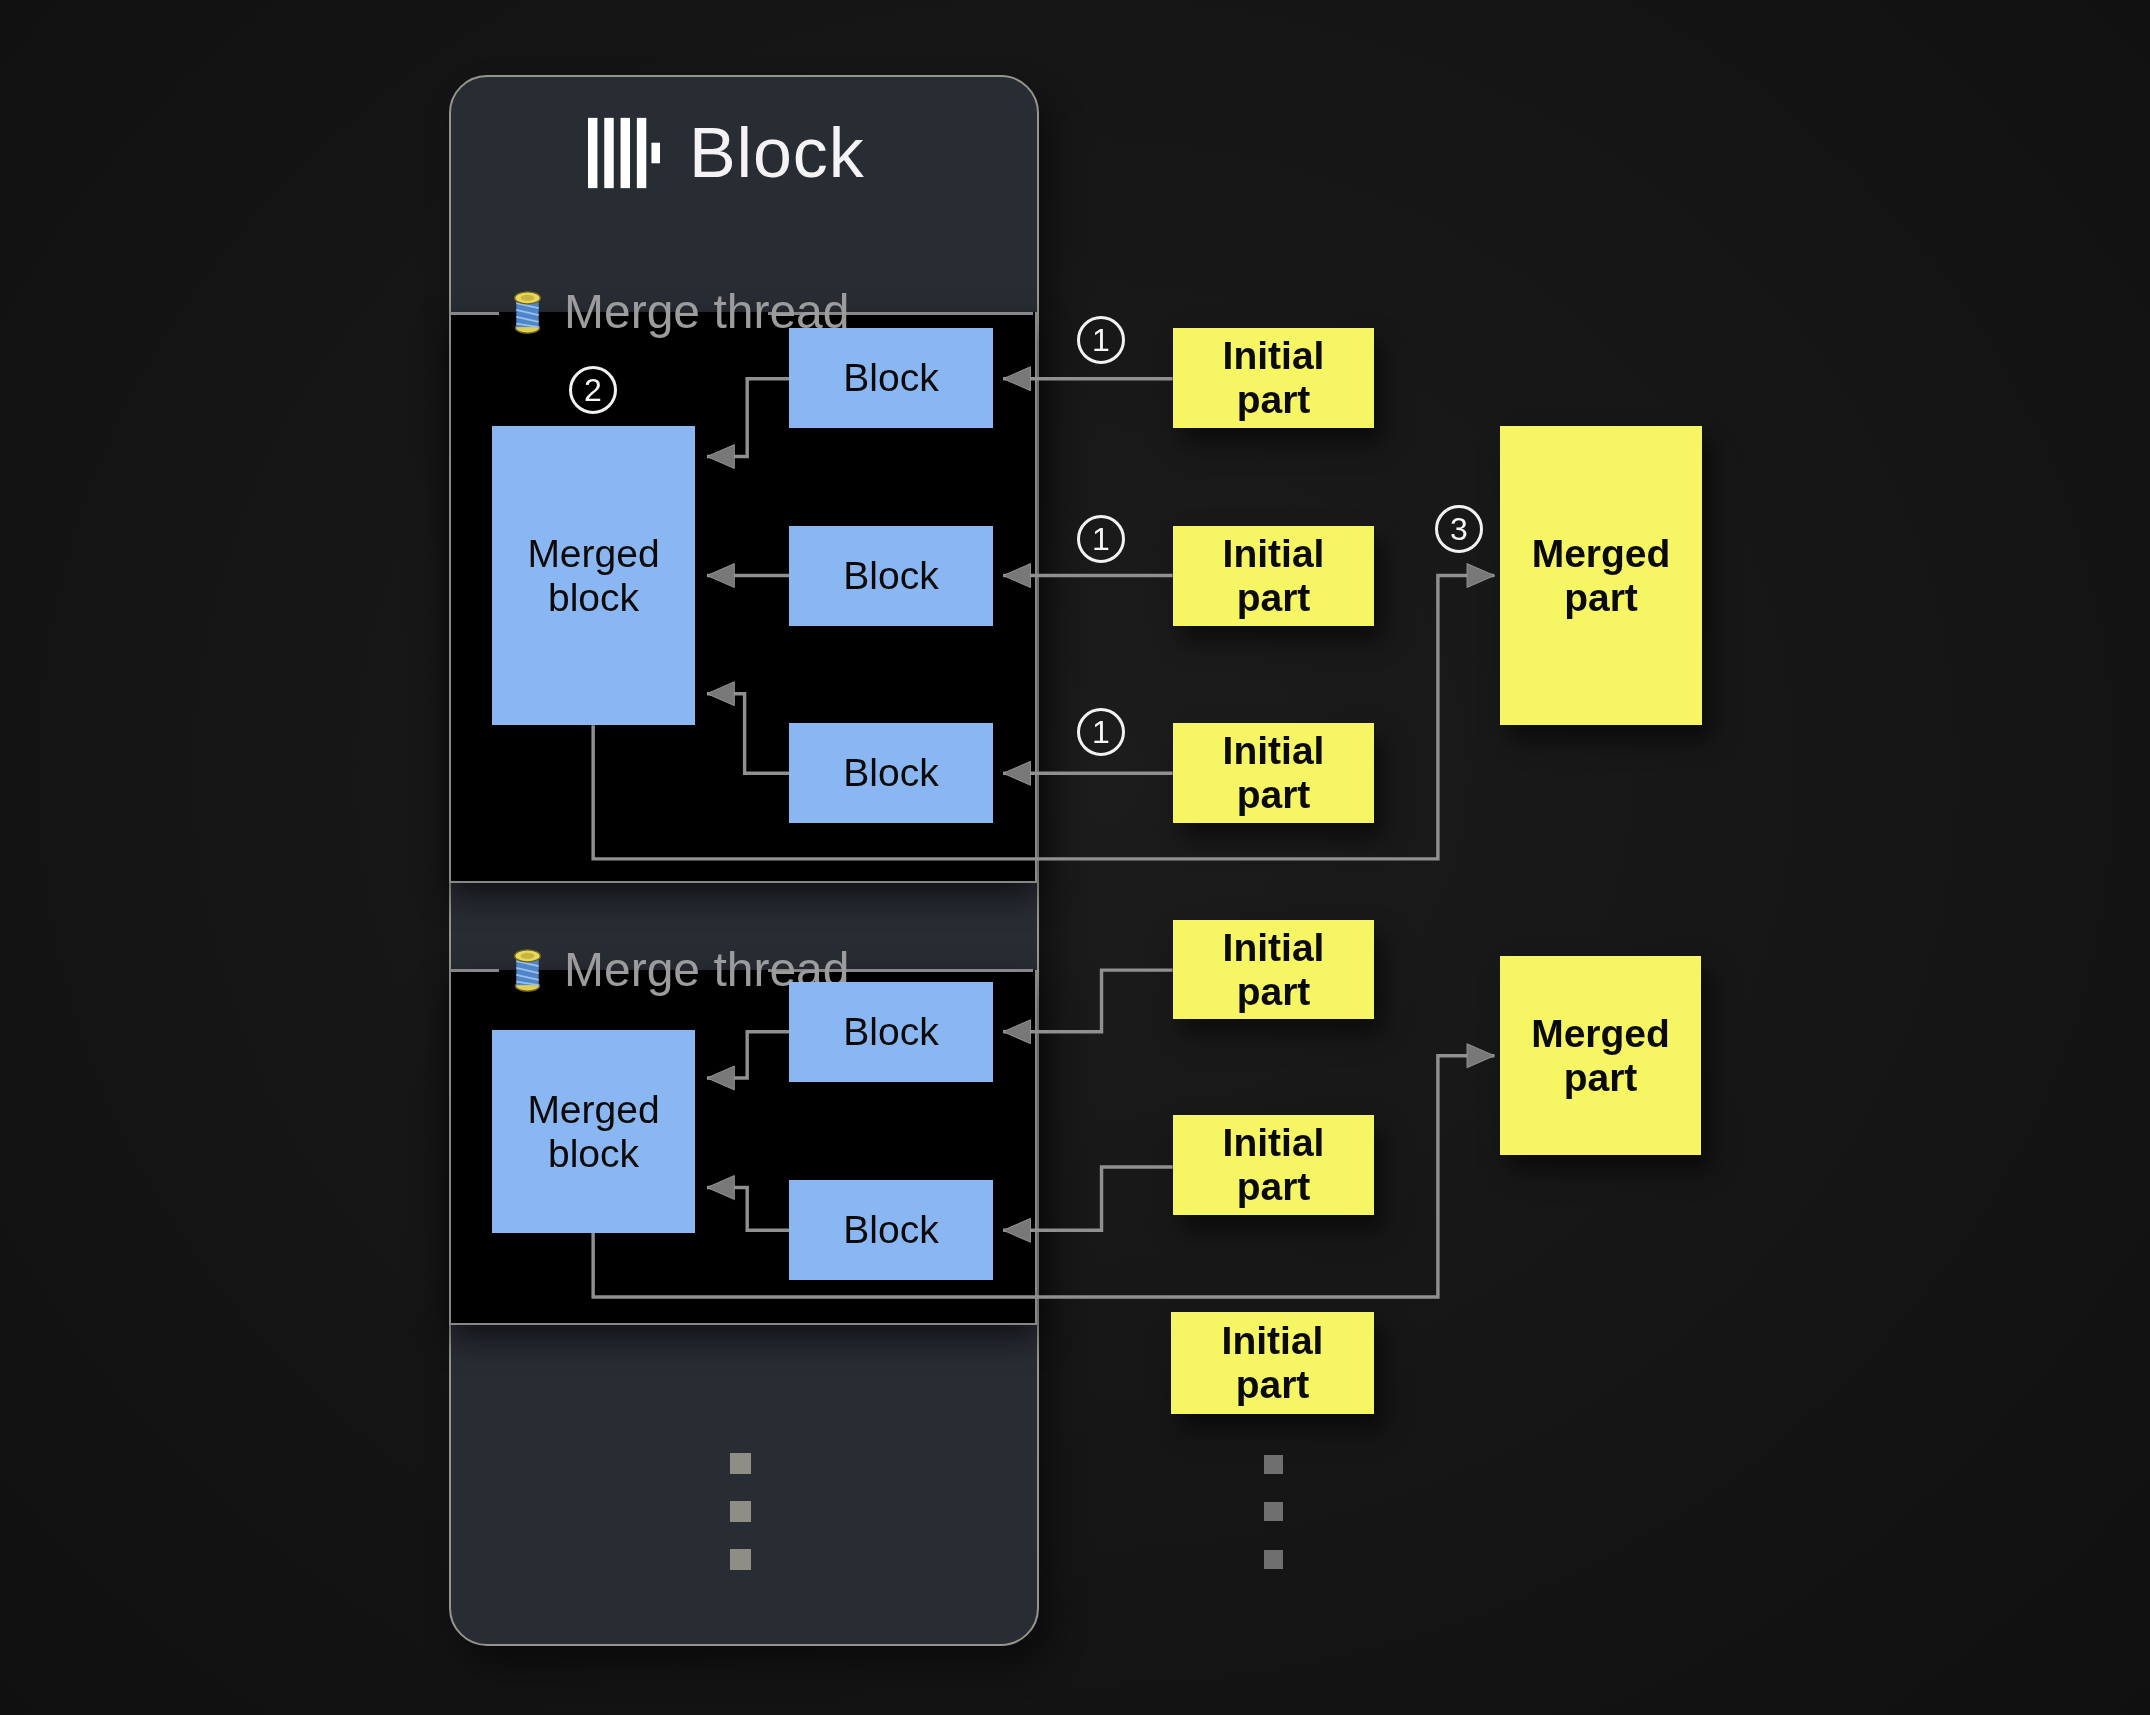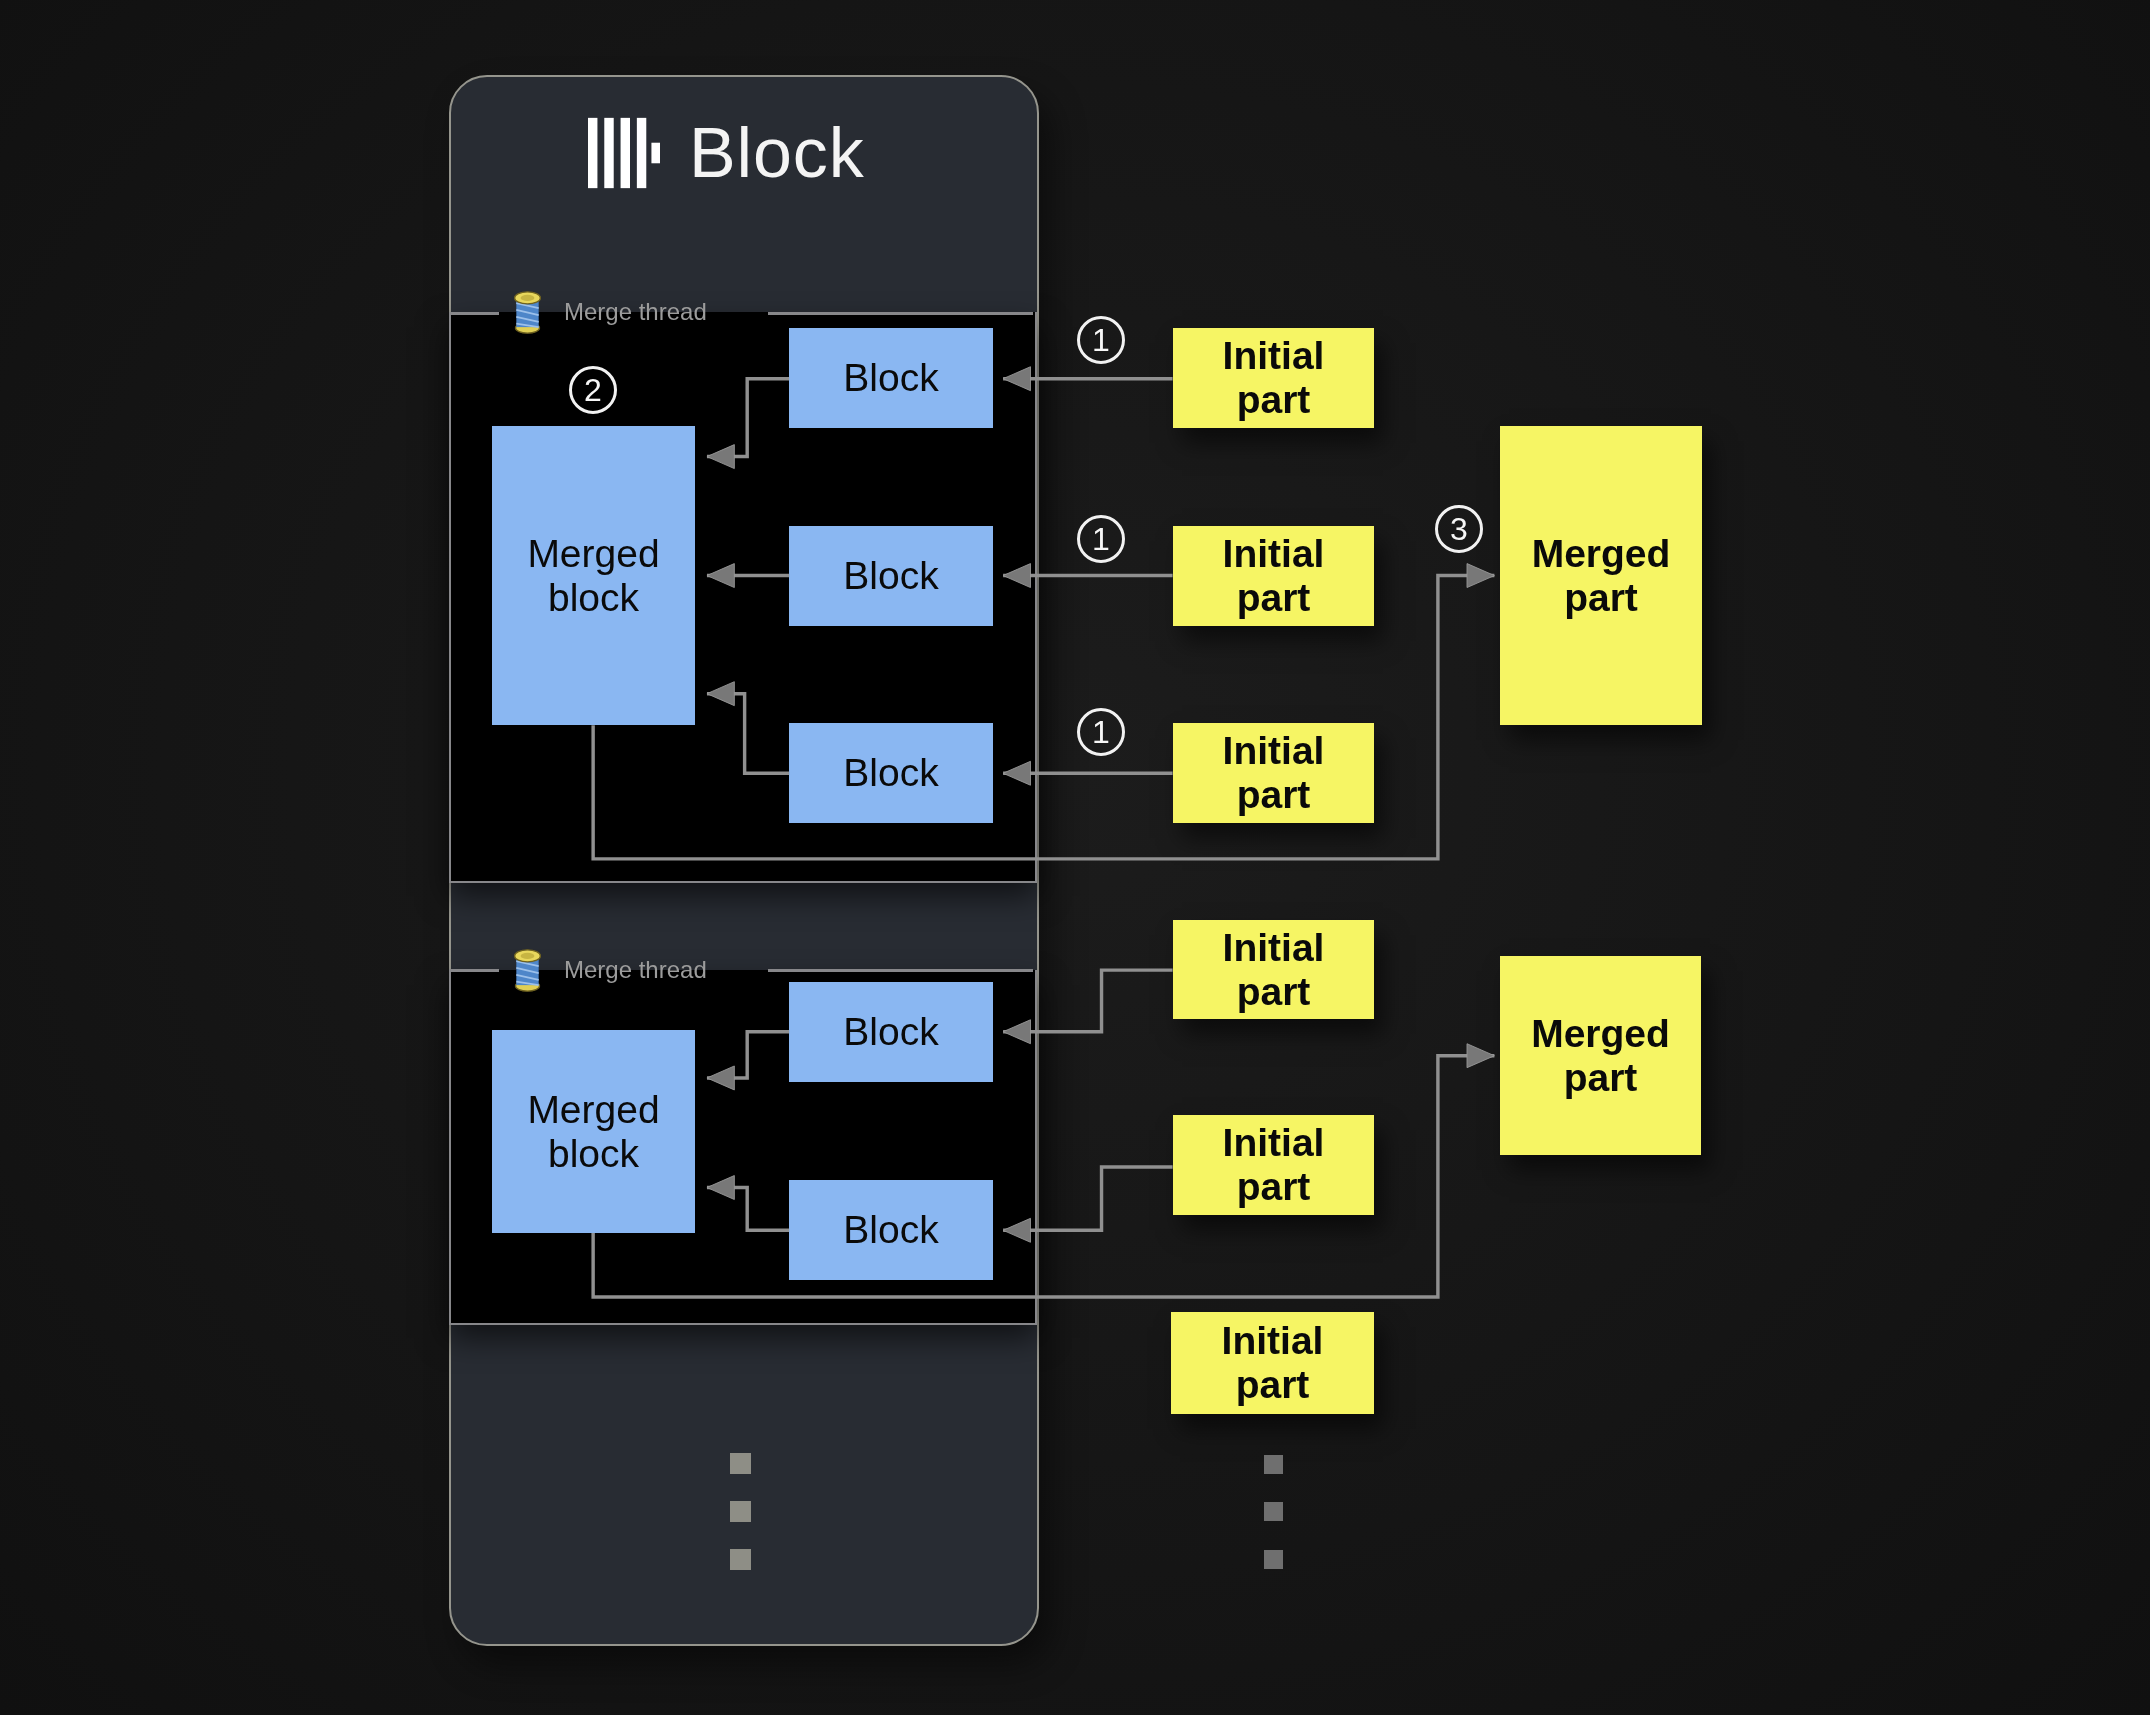--- a/index.html
+++ b/index.html
@@ -23,21 +23,21 @@
   .thread-box{
     background:#000;
     border:2.6px solid var(--panel_border);
     border-top:none;
     box-shadow:0 13.7px 29px rgba(0,0,0,.6);
   }
   .tb1{left:449px;top:312px;width:584px;height:569px;}
   .tb2{left:449px;top:970px;width:584px;height:353px;}
   .legend-line{height:2.6px;background:var(--panel_border);}
   .thread-label{display:flex;align-items:center;gap:12px;height:46px;}
-  .thread-label span{color:var(--label_gray);font-size:24px;line-height:46px;white-space:nowrap;margin-left:8px;}
+  .thread-label span{color:var(--label_gray);font-size:48px;line-height:46px;white-space:nowrap;margin-left:8px;}
   
   .box{
     display:flex;align-items:center;justify-content:center;text-align:center;
     color:#0a0a0a;font-size:39px;line-height:1.12;white-space:pre-line;
   }
   .blue{background:var(--blue);}
   .yellow{background:var(--yellow);box-shadow:8.6px 15.4px 22px rgba(0,0,0,.55);font-weight:bold;}
   
   .badge{
     width:48px;height:48px;border:3.4px solid #f2f2f2;border-radius:50%;

